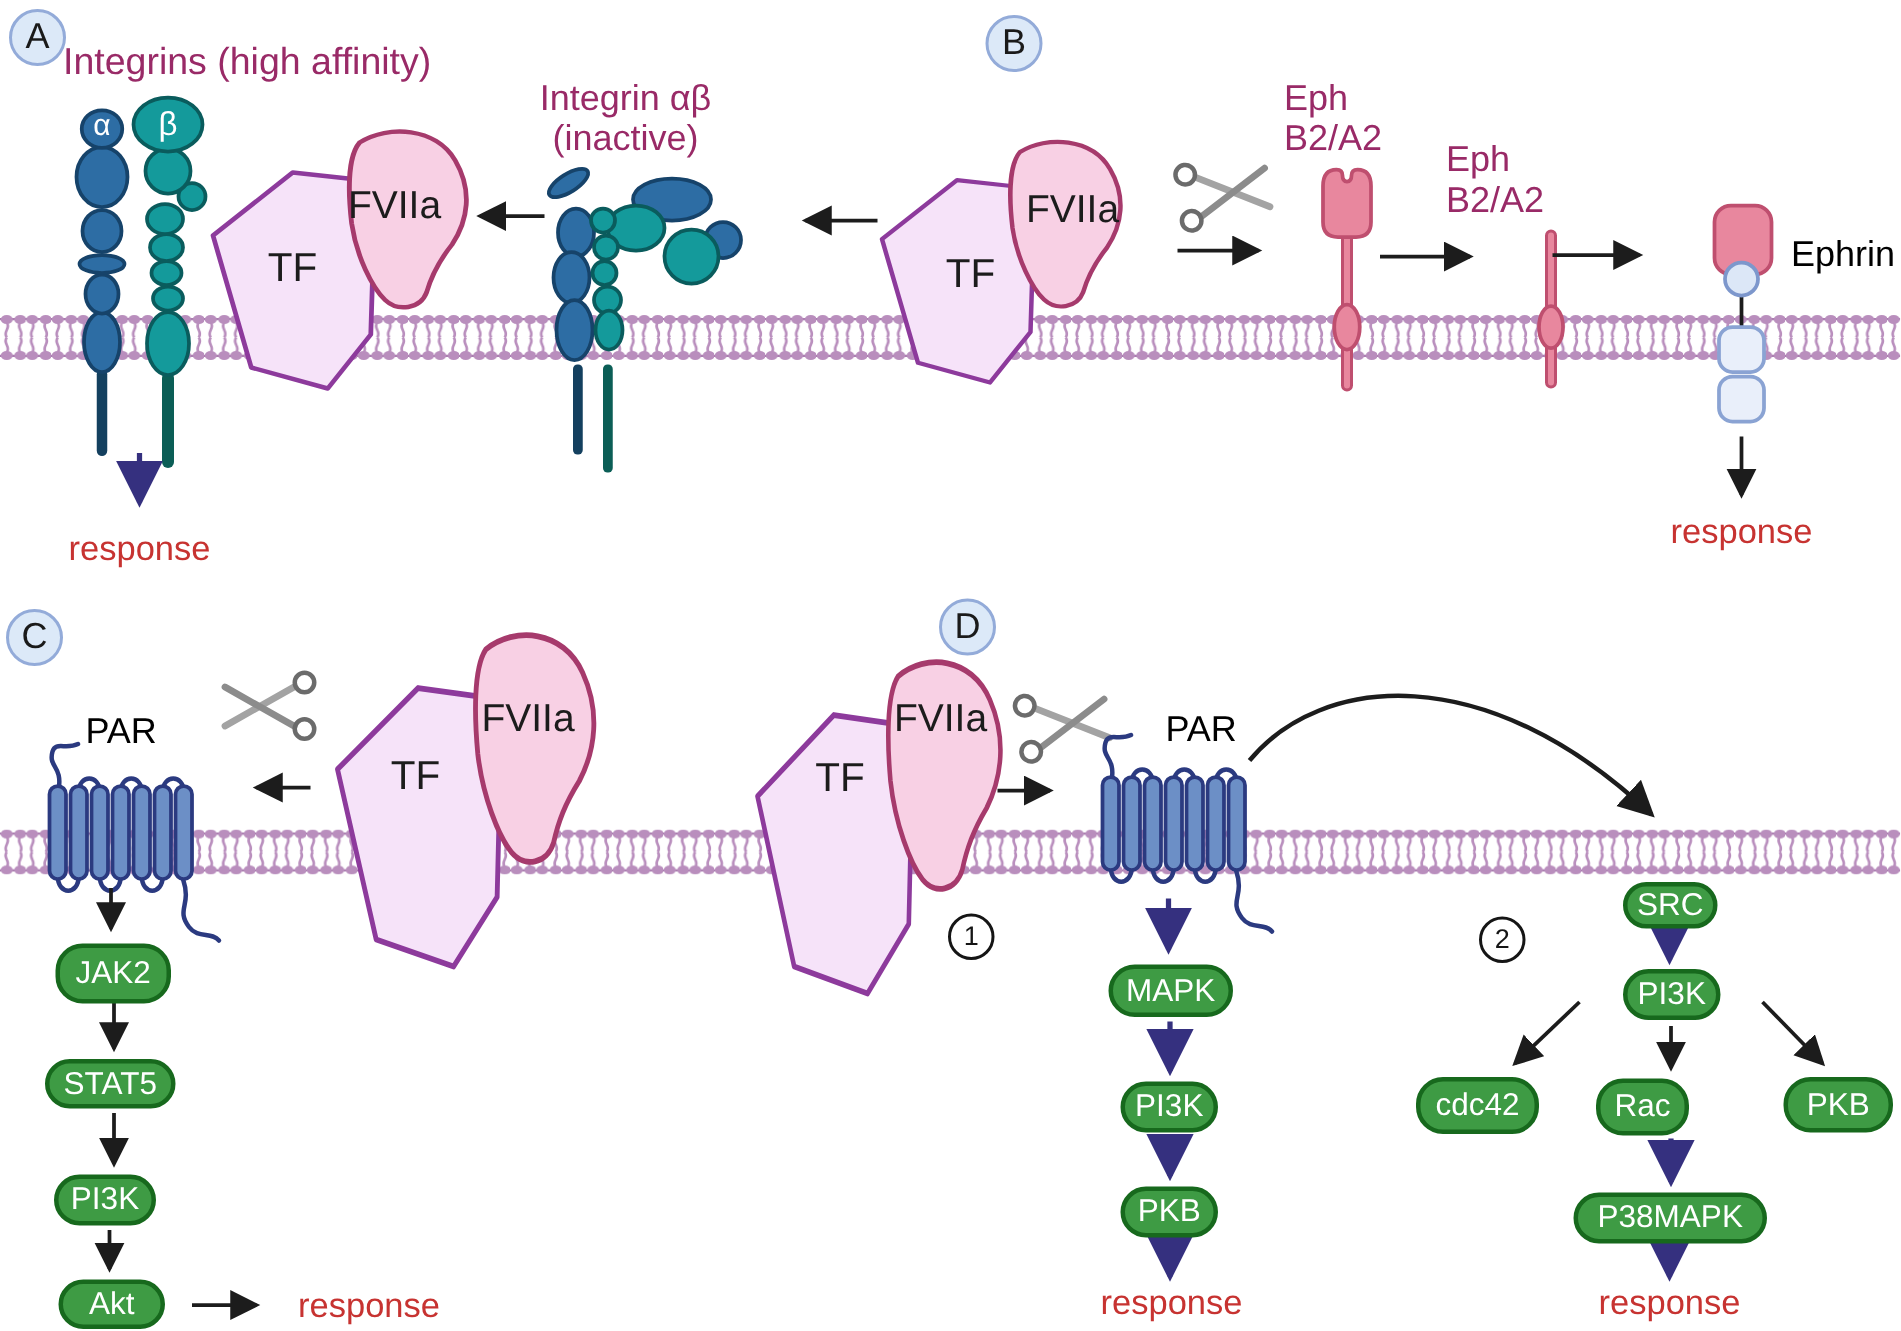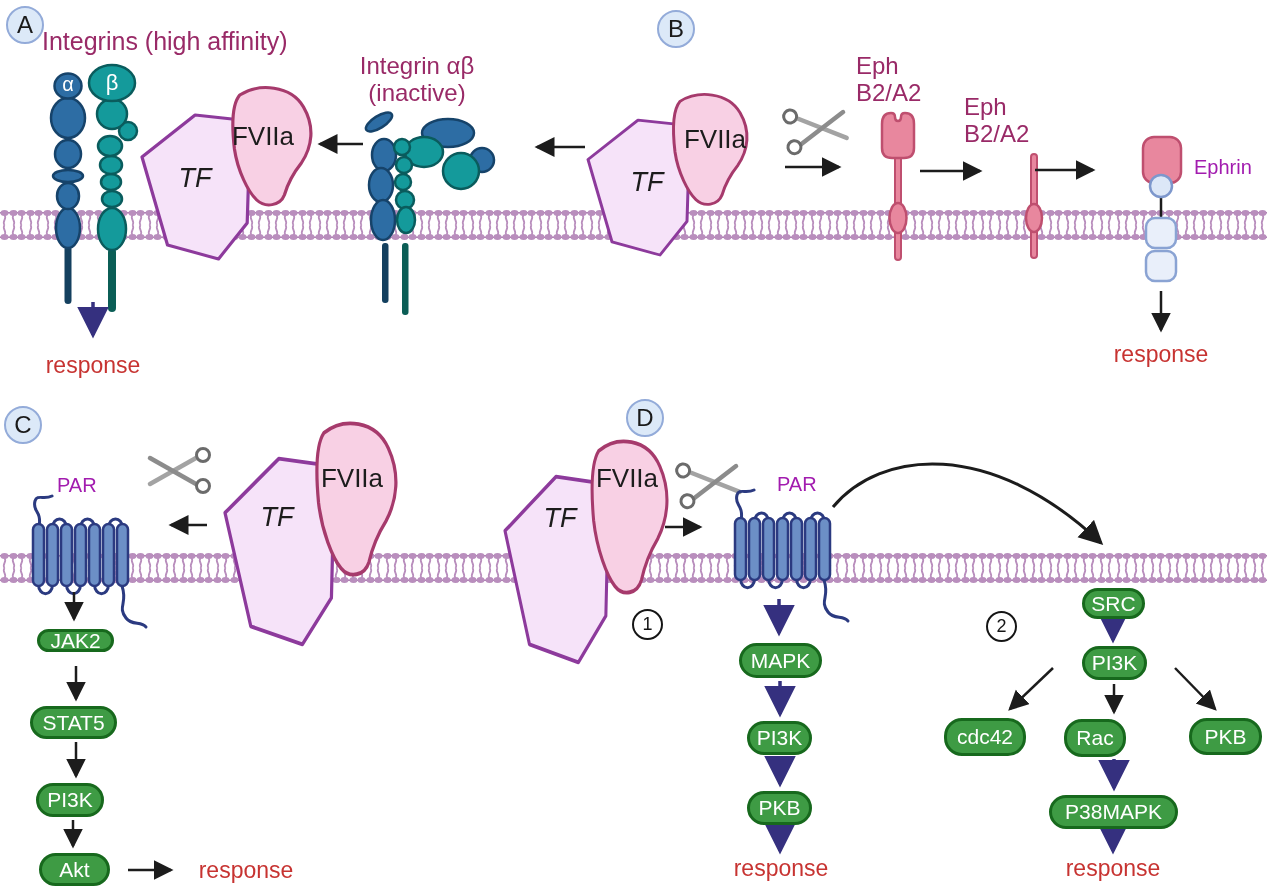--- a/index.html
+++ b/index.html
@@ -4,22 +4,22 @@
 <style>
   html,body{margin:0;padding:0;background:#fff;}
   .canvas{position:relative;width:1267px;height:887px;background:#ffffff;overflow:hidden;
           font-family:"Liberation Sans",sans-serif;}
   .membrane{position:absolute;left:0;z-index:1;}
   .mol{position:absolute;z-index:3;overflow:visible;}
   .overlay{position:absolute;left:0;top:0;z-index:4;pointer-events:none;overflow:visible;}
   .lbl{position:absolute;z-index:6;white-space:nowrap;}
   .t-title{color:#992a67;font-size:25px;}
   .t-dkmag{color:#992a67;font-size:24px;line-height:27px;text-align:center;}
-  .t-bright{color:#a21caf;font-size:20px;}
-  .t-mol{color:#1c1c1c;font-size:27px;text-align:center;font-style:italic;}
+  .t-bright{color:#000000;font-size:24px;}
+  .t-mol{color:#1c1c1c;font-size:27px;text-align:center;}
   .t-fviia{color:#1c1c1c;font-size:26px;text-align:center;}
   .t-greek{color:#ffffff;font-size:20px;text-align:center;z-index:7;}
   .resp{position:absolute;z-index:6;color:#c73331;font-weight:normal;font-size:23px;width:120px;text-align:center;}
   .pill{position:absolute;z-index:5;background:#3e9b44;border:3px solid #17691d;border-radius:18px;
         color:#fff;font-size:21px;display:flex;align-items:center;justify-content:center;box-sizing:border-box;}
   .badge-letter{position:absolute;z-index:6;width:38px;height:38px;border-radius:50%;background:#dce9f8;
         border:2.5px solid #93abd9;color:#1a1a1a;font-size:24px;display:flex;align-items:center;justify-content:center;box-sizing:border-box;}
   .badge-num{position:absolute;z-index:6;width:31px;height:31px;border-radius:50%;background:#ffffff;
         border:2.5px solid #151515;color:#151515;font-size:18px;display:flex;align-items:center;justify-content:center;box-sizing:border-box;}
 </style>
@@ -223,21 +223,21 @@
     <div>B2/A2</div>
   </div>
   <div class="lbl t-dkmag" style="left:964px;top:93px;text-align:left;">
     <div>Eph</div>
     <div>B2/A2</div>
   </div>
   <div class="lbl t-bright" style="left:1194px;top:156px;">Ephrin</div>
   <div class="lbl t-bright" style="left:57px;top:474px;">PAR</div>
   <div class="lbl t-bright" style="left:777px;top:473px;">PAR</div>
 
-  <div class="pill" style="left:37px;top:629px;width:77px;height:23px;">JAK2</div>
+  <div class="pill" style="left:37px;top:629px;width:77px;height:40px;">JAK2</div>
   <div class="pill" style="left:30px;top:706px;width:87px;height:33px;">STAT5</div>
   <div class="pill" style="left:36px;top:783px;width:68px;height:34px;">PI3K</div>
   <div class="pill" style="left:39px;top:853px;width:71px;height:33px;">Akt</div>
 
   <div class="pill" style="left:739px;top:643px;width:83px;height:35px;">MAPK</div>
   <div class="pill" style="left:747px;top:721px;width:65px;height:34px;">PI3K</div>
   <div class="pill" style="left:747px;top:791px;width:65px;height:34px;">PKB</div>
 
   <div class="pill" style="left:1082px;top:588px;width:63px;height:31px;">SRC</div>
   <div class="pill" style="left:1082px;top:646px;width:65px;height:34px;">PI3K</div>

